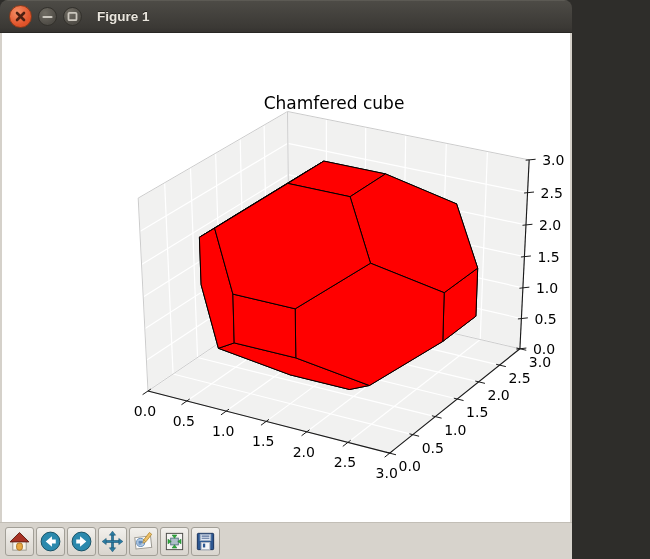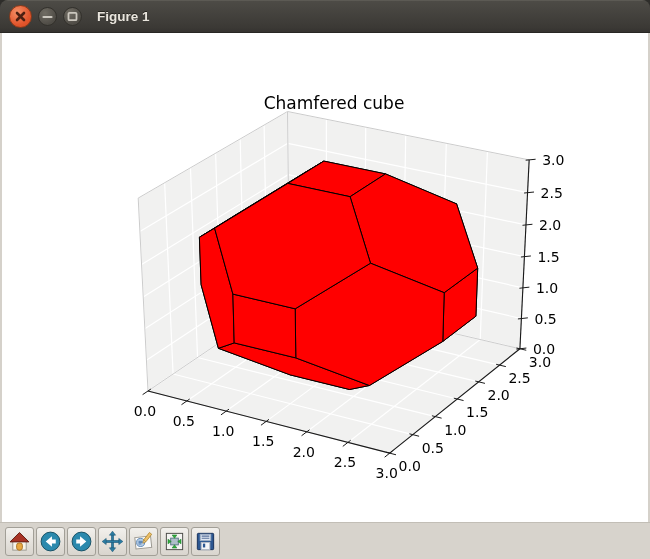--- a/index.html
+++ b/index.html
@@ -1,17 +1,17 @@
 <!DOCTYPE html>
 <html><head>
 <meta charset="utf-8">
 <style>
   * { margin:0; padding:0; box-sizing:border-box; }
   html,body { width:650px; height:559px; background:#2e2d2a; }
-  .window { width:650px; height:559px; display:flex; flex-direction:column;
+  .window { width:572px; height:559px; display:flex; flex-direction:column;
             font-family:"Liberation Sans", sans-serif; border-radius:8px 8px 0 0; overflow:hidden; }
   
   .titlebar { height:33px; flex:0 0 33px; position:relative;
               background:linear-gradient(#4d4b46,#3b3935 85%,#353330);
               border-top:1px solid #5c5a54; border-bottom:1px solid #282724;
               display:flex; align-items:center; }
   .controls { display:flex; align-items:center; gap:6px; margin-left:9px; width:76px; }
   .wbtn { border-radius:50%; display:flex; align-items:center; justify-content:center; cursor:default; }
   .wbtn.close { width:23px; height:23px;
                 background:radial-gradient(circle at 35% 30%, #f49067, #e2552c 62%, #cf4b22);

